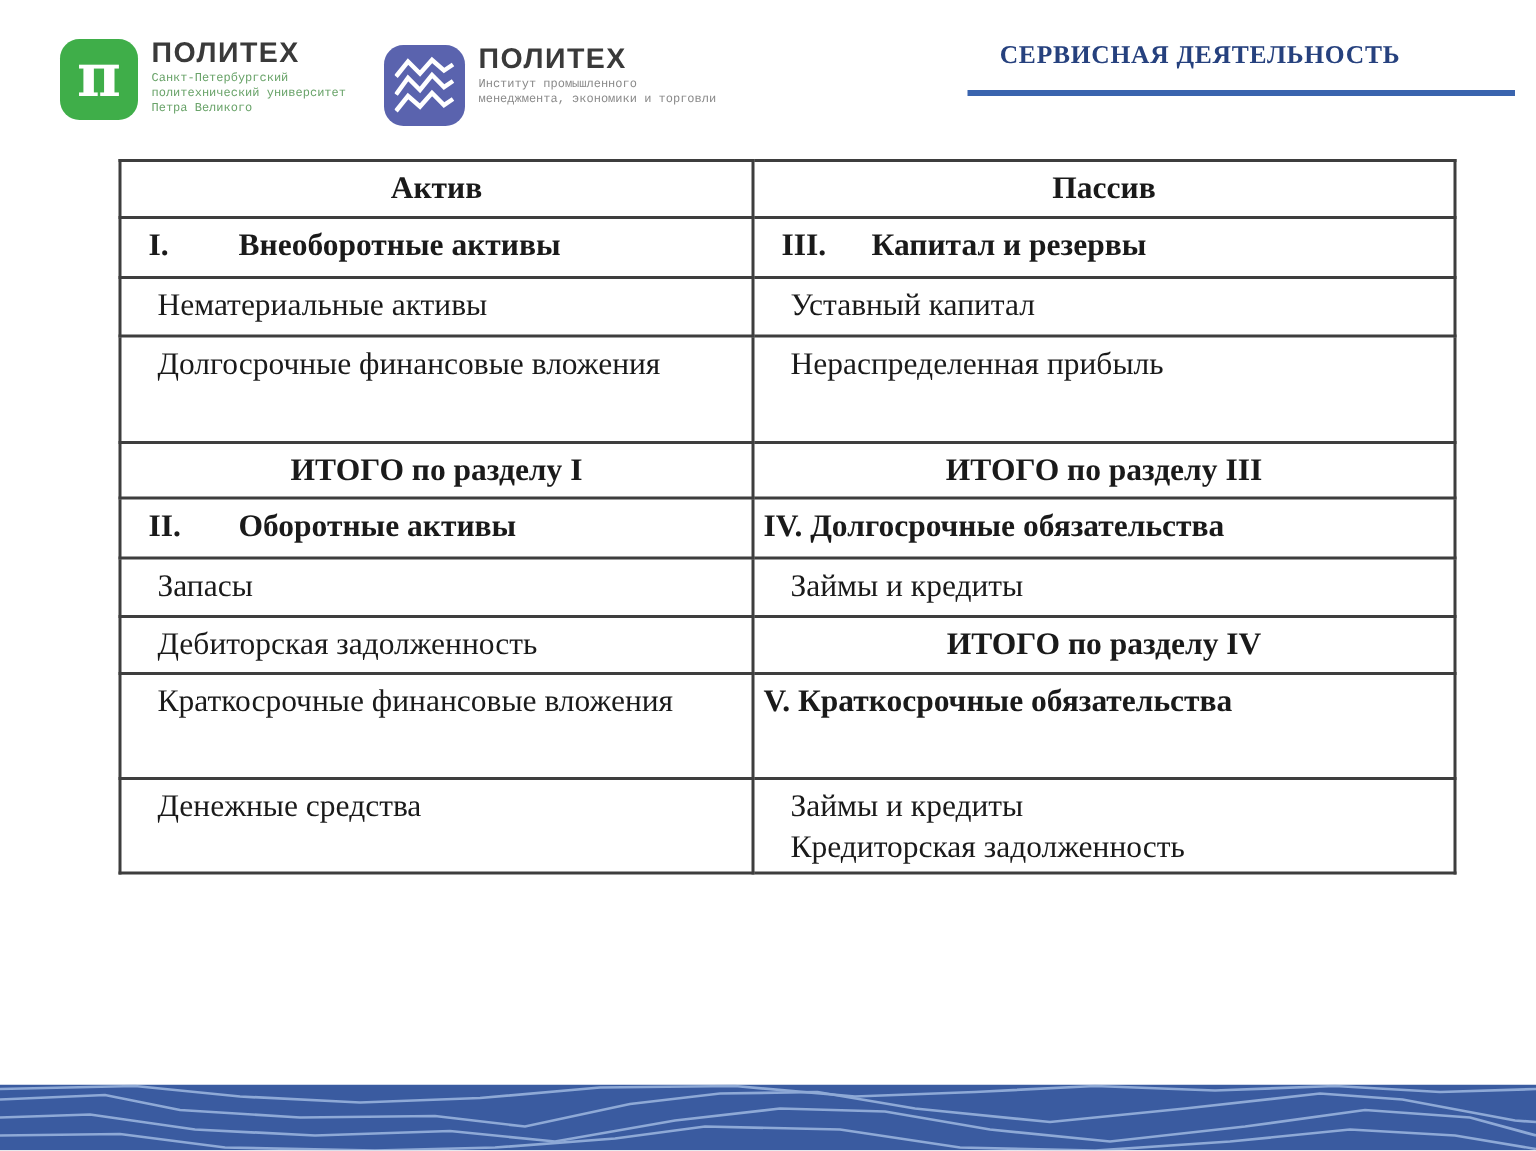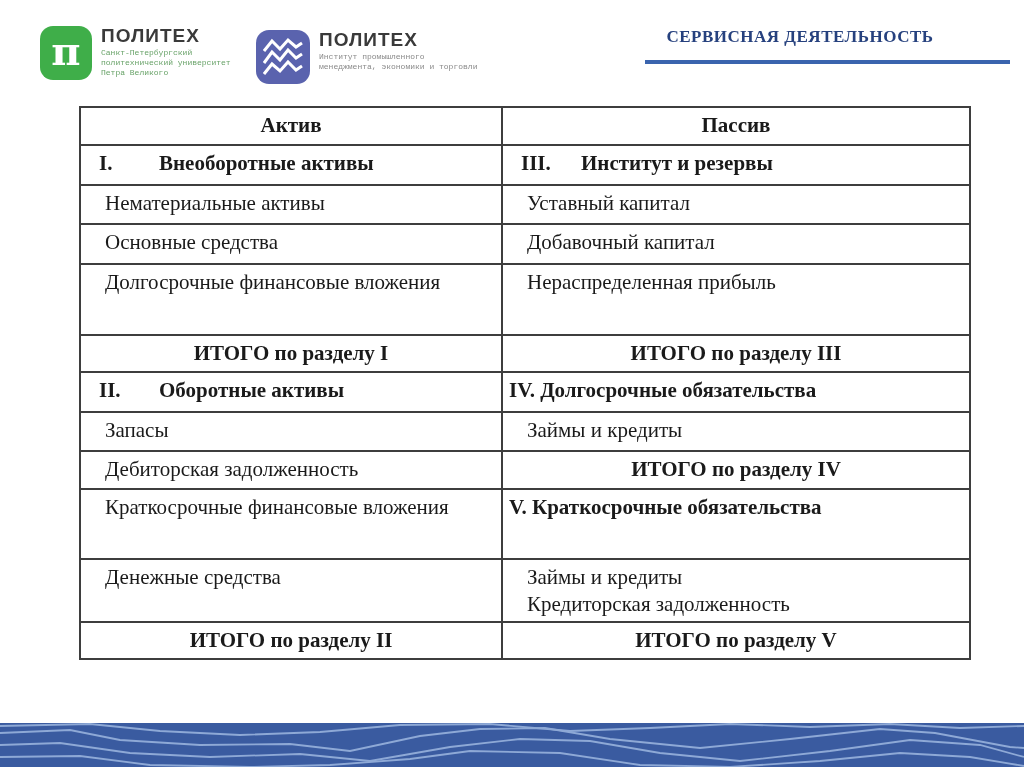--- a/index.html
+++ b/index.html
@@ -105,30 +105,26 @@
     <tbody>
       <tr style="height:38px">
         <td class="c-header">Актив</td>
         <td class="c-header">Пассив</td>
       </tr>
       <tr style="height:40px">
         <td class="c-section">
           <span class="num">I.</span><span>Внеоборотные активы</span>
         </td>
         <td class="c-section">
-          <span class="num">III.</span><span>Институт и резервы</span>
+          <span class="num">III.</span><span>Капитал и резервы</span>
         </td>
       </tr>
       <tr style="height:39px">
         <td class="c-item">Нематериальные активы</td>
         <td class="c-item">Уставный капитал</td>
-      </tr>
-      <tr style="height:40px">
-        <td class="c-item">Основные средства</td>
-        <td class="c-item">Добавочный капитал</td>
       </tr>
       <tr style="height:71px">
         <td class="c-item">
           <div class="wrapbox">Долгосрочные финансовые вложения</div>
         </td>
         <td class="c-item">Нераспределенная прибыль</td>
       </tr>
       <tr style="height:37px">
         <td class="c-total">ИТОГО по разделу I</td>
         <td class="c-total">ИТОГО по разделу III</td>
@@ -153,24 +149,20 @@
         </td>
         <td class="c-section-inline">V. Краткосрочные обязательства</td>
       </tr>
       <tr style="height:47px">
         <td class="c-item">Денежные средства</td>
         <td class="c-item">
           <div class="line">Займы и кредиты</div>
           <div class="line">Кредиторская задолженность</div>
         </td>
       </tr>
-      <tr style="height:37px">
-        <td class="c-total">ИТОГО по разделу II</td>
-        <td class="c-total">ИТОГО по разделу V</td>
-      </tr>
     </tbody>
   </table>
 
   <svg class="footer-band" viewBox="0 0 1024 44" preserveAspectRatio="none">
     <rect x="0" y="0" width="1024" height="44" fill="#3a5ba0"></rect>
     <g fill="none" stroke="#8ea9d6" stroke-width="1.8">
       <polyline points="0,10 70,7 120,17 200,22 290,21 350,28 420,13 480,6 545,5 610,16 700,25 790,16 880,6 935,10 1010,24 1024,25"></polyline>
       <polyline points="0,22 60,20 130,30 210,34 300,31 370,38 450,24 520,16 590,18 660,30 740,38 830,28 910,17 980,22 1024,34"></polyline>
       <polyline points="0,34 80,33 150,42 250,44 330,42 410,36 470,28 560,30 640,42 730,44 820,38 900,30 970,34 1024,43"></polyline>
       <polyline points="0,3 90,1 160,8 240,12 320,9 400,2 490,1 570,8 650,5 730,1 810,4 890,1 960,5 1024,3"></polyline>

